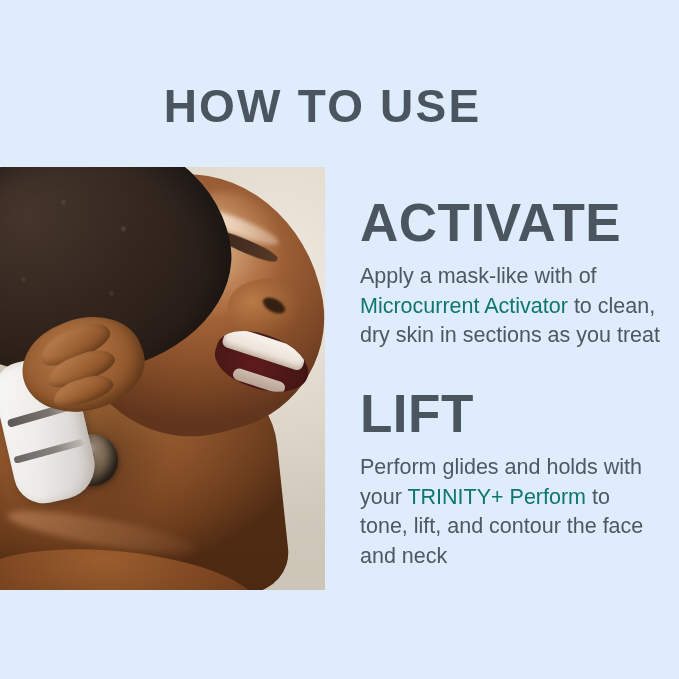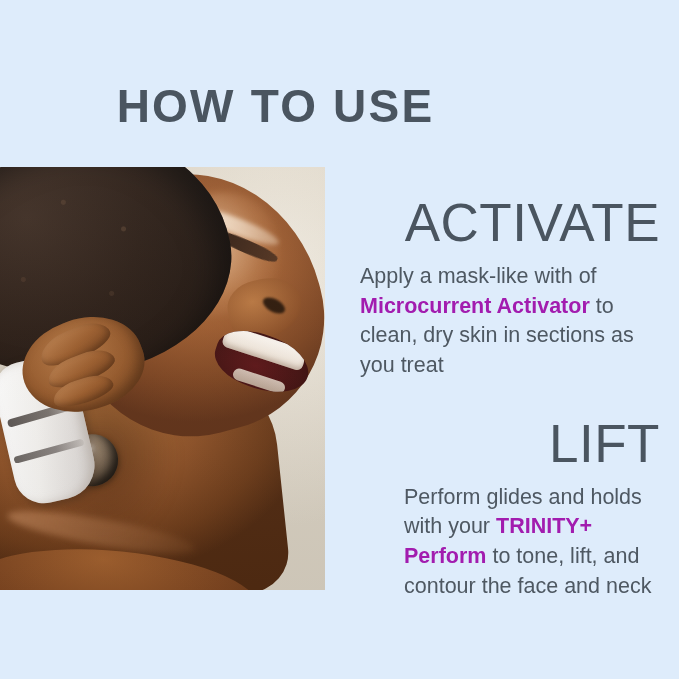--- a/index.html
+++ b/index.html
@@ -29,20 +29,21 @@
     left: 0;
     top: 52px;
     width: 551px;
     text-align: center;
     font-size: 46px;
     font-weight: bold;
     letter-spacing: 2.2px;
     color: #4a5560;
     line-height: 1;
     font-family: "Liberation Sans", sans-serif;
+    padding-left: 47px;
   }
 
   
   .photo {
     position: absolute;
     left: 0;
     top: 167px;
     width: 325px;
     height: 423px;
     overflow: hidden;
@@ -329,43 +330,42 @@
       linear-gradient(180deg, rgba(255,255,255,.06) 0%, rgba(0,0,0,.05) 100%);
   }
 
   
   .content {
     position: absolute;
     left: 360px;
     top: 196px;
     width: 300px;
   }
-  .section + .section { margin-top: 36px; margin-left: 44px; }
+  .section + .section { margin-top: 36px; }
 
   .section-heading {
     font-size: 53px;
-    font-weight: normal;
+    font-weight: bold;
     color: #4a5560;
     letter-spacing: .5px;
     line-height: 1.02;
     margin: 0 0 12px 0;
     font-family: "Liberation Sans", sans-serif;
-    text-align: right;
   }
   .section-body {
     font-size: 21.5px;
     line-height: 1.38;
     color: #4e5862;
     margin: 0;
     font-family: "Liberation Sans", sans-serif;
     font-weight: normal;
   }
   .section-body b {
-    font-weight: bold;
-    color: #a21caf;
+    font-weight: normal;
+    color: #0f766e;
   }
 </style>
 </head>
 <body>
 
 <div class="page">
 
   <h1 class="page-title">HOW TO USE</h1>
 
   <div class="photo">

